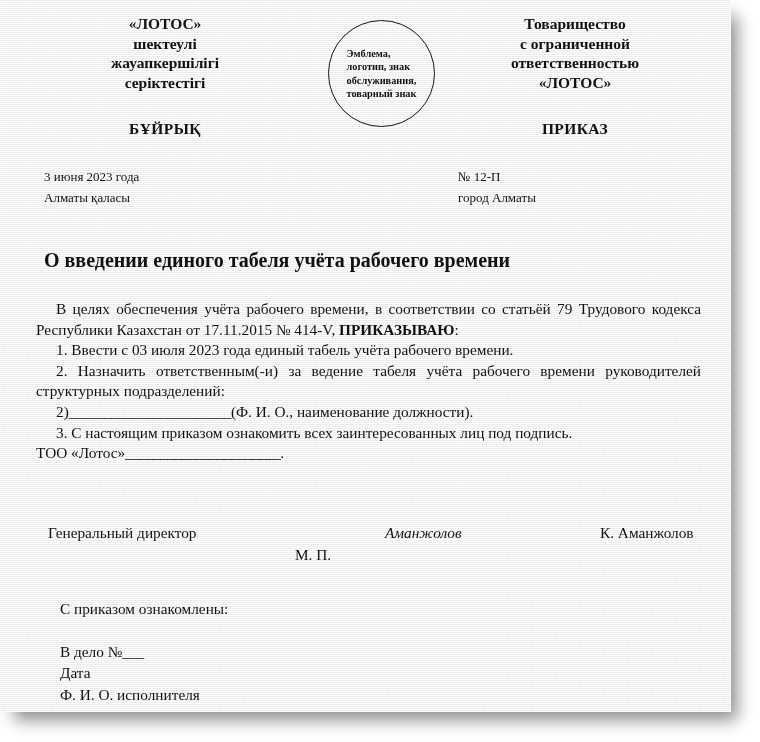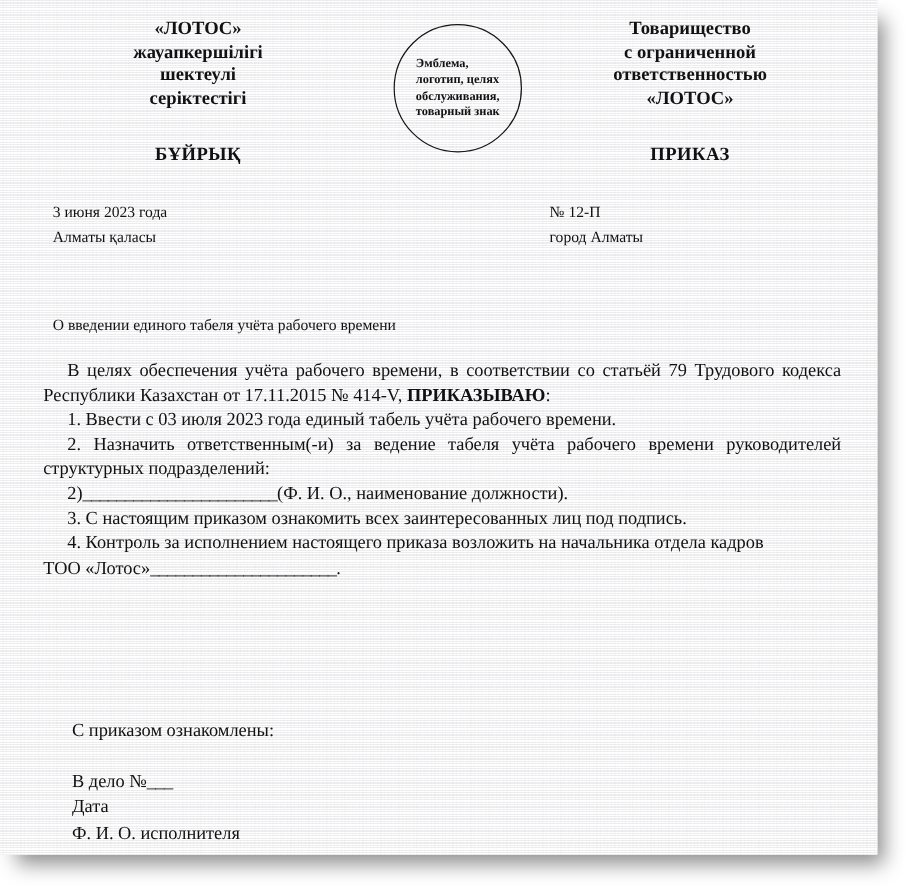--- a/index.html
+++ b/index.html
@@ -92,23 +92,23 @@
     font-size: 13px;
     line-height: 21px;
   }
   #meta-left  { position: absolute; left: 44px;  }
   #meta-right { position: absolute; left: 458px; }
 
   
   #subject {
     position: absolute;
     left: 44px;
-    top: 263px;
-    font-weight: normal;
-    font-size: 13px;
+    top: 249px;
+    font-weight: bold;
+    font-size: 20px;
   }
 
   
   #body {
     position: absolute;
     left: 36px;
     top: 299px;
     width: 665px;
     font-size: 15.3px;
     line-height: 20.6px;
@@ -150,30 +150,30 @@
 <body>
 
 <div id="sheet-shadow"></div>
 
 <div id="page">
 
   <div id="letterhead">
 
     <div id="lh-left" class="lh-col">
       <div>«ЛОТОС»</div>
+      <div>шектеулі</div>
       <div>жауапкершілігі</div>
-      <div>шектеулі</div>
       <div>серіктестігі</div>
       <div class="lh-doctype">БҰЙРЫҚ</div>
     </div>
 
     <div id="emblem">
       <div id="emblem-text">
         <div>Эмблема,</div>
-        <div>логотип, целях</div>
+        <div>логотип, знак</div>
         <div>обслуживания,</div>
         <div>товарный знак</div>
       </div>
     </div>
 
     <div id="lh-right" class="lh-col">
       <div>Товарищество</div>
       <div>с ограниченной</div>
       <div>ответственностью</div>
       <div>«ЛОТОС»</div>
@@ -201,26 +201,31 @@
 
     <p class="indent">1. Ввести с 03 июля 2023 года единый табель учёта рабочего времени.</p>
 
     <p class="indent">2. Назначить ответственным(-и) за ведение табеля учёта рабочего времени руководителей структурных подразделений:</p>
 
 
     <p class="sub-item"><span>2)</span><span class="blank-long">_______________________</span><span>(Ф. И. О., наименование должности).</span></p>
 
     <p class="indent">3. С настоящим приказом ознакомить всех заинтересованных лиц под подпись.</p>
 
-    <p class="indent"><span>4. Контроль за исполнением настоящего приказа возложить на начальника отдела кадров</span></p>
 
     <p><span>ТОО «Лотос»</span><span class="blank-long">______________________</span><span>.</span></p>
 
   </div>
 
+  <div id="signature">
+    <div id="sig-title">Генеральный директор</div>
+    <div id="sig-script">Аманжолов</div>
+    <div id="sig-name">К. Аманжолов</div>
+    <div id="sig-stamp">М. П.</div>
+  </div>
 
   <div id="footer">
     <p>С приказом ознакомлены:</p>
     <div class="gap"></div>
     <p><span>В дело №</span><span class="u-short">___</span></p>
     <p>Дата</p>
     <p>Ф. И. О. исполнителя</p>
   </div>
 
 </div>

